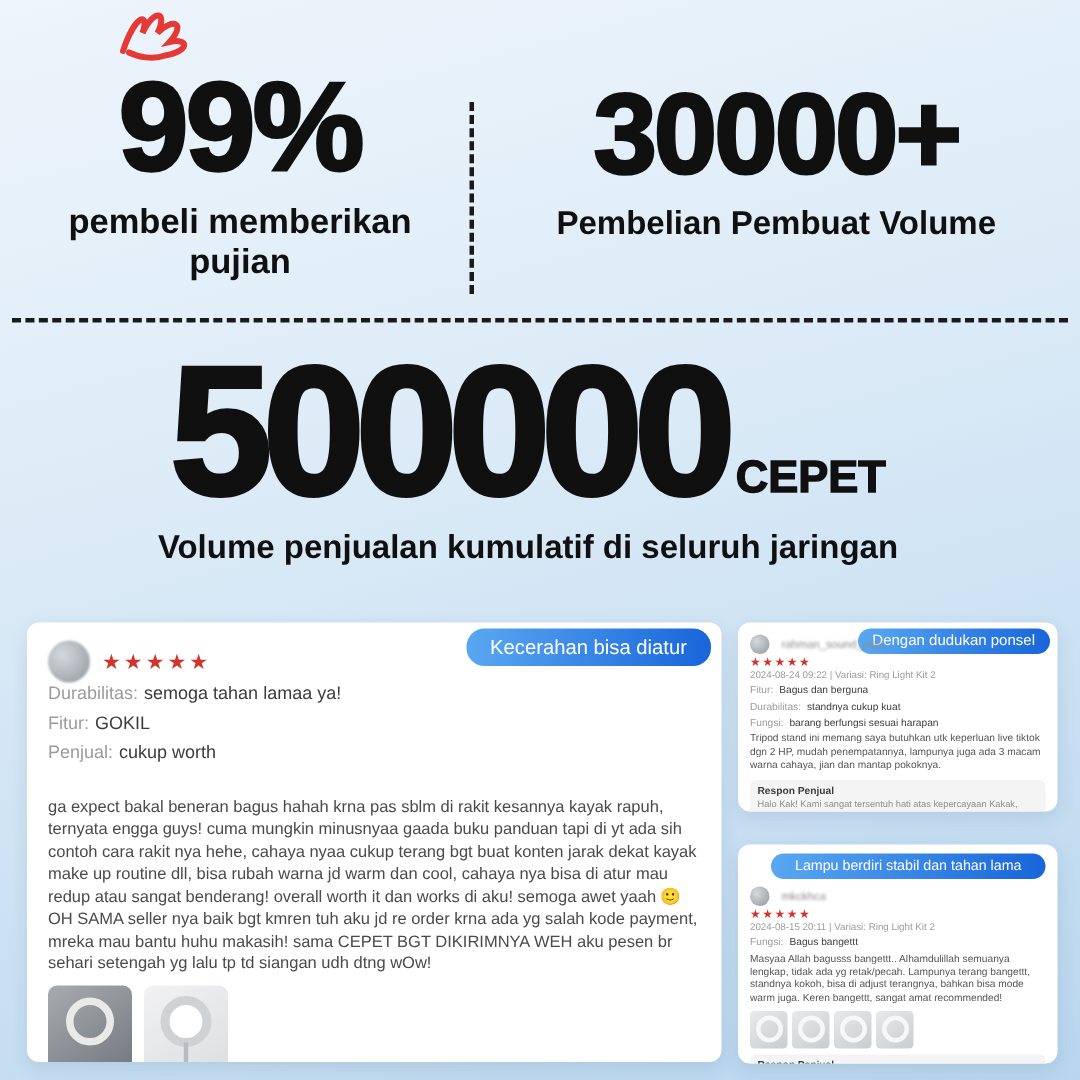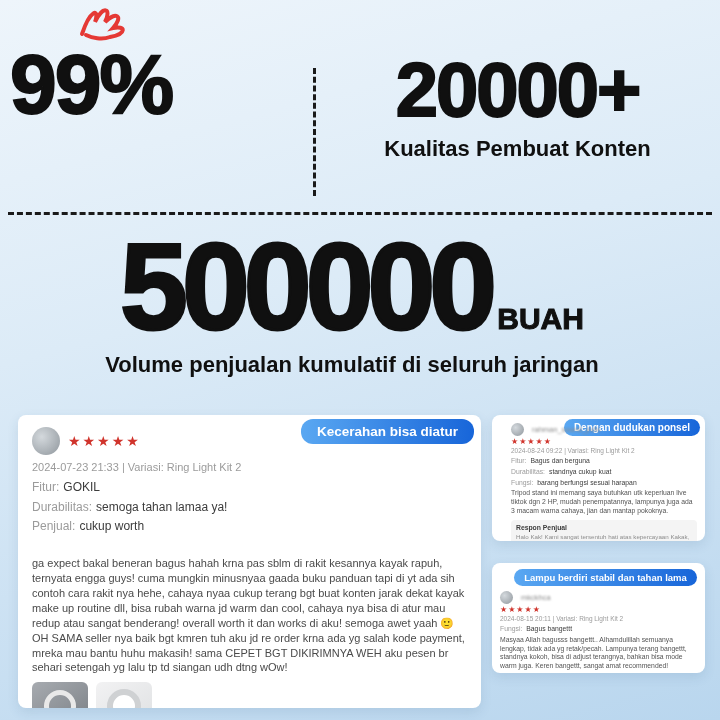--- a/index.html
+++ b/index.html
@@ -5,21 +5,21 @@
   * { margin:0; padding:0; box-sizing:border-box; }
   html,body { width:720px; height:720px; }
   body { font-family:"Liberation Sans", sans-serif; }
   .page { position:relative; width:720px; height:720px; overflow:hidden;
           background:linear-gradient(165deg,#eef5fb 0%,#dcebf7 40%,#b9d6ee 100%); }
 
   
   .scribble { position:absolute; left:72px; top:2px; width:62px; height:46px; }
 
   
-  .stat-left { position:absolute; left:10px; top:42px; width:300px; text-align:left; color:#101010; }
+  .stat-left { position:absolute; left:10px; top:42px; width:300px; text-align:center; color:#101010; }
   .stat-right { position:absolute; left:325px; top:52px; width:385px; text-align:center; color:#101010; }
   .stat-value { font-weight:900; line-height:1; letter-spacing:-2px; -webkit-text-stroke:2px #101010; }
   .stat-left .stat-value { font-size:84px; }
   .stat-right .stat-value { font-size:76px; }
   .stat-label { font-weight:700; line-height:1.18; margin-top:8px; }
   .stat-left .stat-label { font-size:23px; max-width:280px; margin-left:auto; margin-right:auto; }
   .stat-right .stat-label { font-size:22px; }
 
   .v-divider { position:absolute; left:313px; top:68px; height:128px; width:0; border-left:3px dashed #1a1a1a; }
   .h-divider { position:absolute; left:8px; right:8px; top:212px; height:0; border-top:3px dashed #1a1a1a; }
@@ -28,24 +28,24 @@
   .total-block { position:absolute; left:0; top:230px; width:704px; text-align:center; color:#101010; }
   .total-row { display:inline-flex; align-items:flex-end; }
   .total-value { font-size:122px; font-weight:900; line-height:0.95; letter-spacing:-6px; -webkit-text-stroke:3px #101010; }
   .total-unit { font-size:30px; font-weight:900; -webkit-text-stroke:1px #101010; margin:0 0 10px 6px; letter-spacing:0; }
   .total-label { font-size:22px; font-weight:700; margin-top:6px; }
 
   
   .card { position:absolute; background:#ffffff; border-radius:8px;
           box-shadow:0 4px 12px rgba(40,80,120,0.12); overflow:hidden; }
   .card-main { left:18px; top:415px; width:463px; height:293px; padding:12px 16px 10px 14px; }
-  .card-top { left:492px; top:415px; width:213px; height:126px; padding:8px 8px 6px 19px; }
-  .card-bottom { left:492px; top:563px; width:213px; height:110px; padding:6px 8px 6px 8px; }
+  .card-top { left:492px; top:415px; width:213px; height:126px; padding:8px 8px 6px 8px; }
+  .card-bottom { left:492px; top:563px; width:213px; height:146px; padding:6px 8px 6px 8px; }
 
-  .badge { color:#fff; font-weight:700; background:linear-gradient(95deg,#5aa8f2 0%,#1765d9 100%);
+  .badge { color:#fff; font-weight:400; background:linear-gradient(95deg,#5aa8f2 0%,#1765d9 100%);
            border-radius:12px; white-space:nowrap; }
   .badge-main { position:absolute; top:4px; right:7px; font-size:13.5px; padding:5px 16px; }
   .badge-top { position:absolute; top:4px; right:5px; font-size:10px; padding:3px 10px; }
   .badge-bottom { display:block; font-size:9.5px; padding:3px 10px; margin:0 0 5px 14px; text-align:center; }
 
   .rv-header { display:flex; align-items:center; gap:8px; }
   .avatar { border-radius:50%; background:radial-gradient(circle at 35% 35%, #d4d9dd, #8f969c); flex:none; }
   .avatar-main { width:28px; height:28px; filter:blur(0.6px); }
   .avatar-s { width:13px; height:13px; }
 
@@ -90,51 +90,51 @@
 <body>
 
 <div class="page">
 
   <svg class="scribble" viewBox="0 0 62 46">
     <path d="M10 32 C18 8, 28 5, 23 20 C31 3, 40 6, 33 20 C44 9, 52 14, 41 26 C54 23, 55 32, 38 35 C30 38, 20 36, 14 33" fill="none" stroke="#e53935" stroke-width="4" stroke-linecap="round"></path>
   </svg>
 
   <div class="stat-left">
     <div class="stat-value">99%</div>
+    <div class="stat-label">pembeli memberikan pujian</div>
   </div>
 
   <div class="v-divider"></div>
 
   <div class="stat-right">
-    <div class="stat-value">20000+</div>
-    <div class="stat-label">Kualitas Pembuat Konten</div>
+    <div class="stat-value">30000+</div>
+    <div class="stat-label">Pembelian Pembuat Volume</div>
   </div>
 
   <div class="h-divider"></div>
 
   <div class="total-block">
     <div class="total-row">
       <span class="total-value">500000</span>
-      <span class="total-unit">BUAH</span>
+      <span class="total-unit">CEPET</span>
     </div>
     <div class="total-label">Volume penjualan kumulatif di seluruh jaringan</div>
   </div>
 
   <div class="card card-main">
     <div class="badge badge-main">Kecerahan bisa diatur</div>
     <div class="rv-header">
       <span class="avatar avatar-main"></span>
       <span class="stars">★★★★★</span>
     </div>
-    <div class="meta">2024-07-23 21:33 | Variasi: Ring Light Kit 2</div>
+    <div class="field">
+      <span class="f-label">Durabilitas:</span><span class="f-value">semoga tahan lamaa ya!</span>
+    </div>
     <div class="field">
       <span class="f-label">Fitur:</span><span class="f-value">GOKIL</span>
-    </div>
-    <div class="field">
-      <span class="f-label">Durabilitas:</span><span class="f-value">semoga tahan lamaa ya!</span>
     </div>
     <div class="field">
       <span class="f-label">Penjual:</span><span class="f-value">cukup worth</span>
     </div>
     <p class="body">ga expect bakal beneran bagus hahah krna pas sblm di rakit kesannya kayak rapuh, ternyata engga guys! cuma mungkin minusnyaa gaada buku panduan tapi di yt ada sih contoh cara rakit nya hehe, cahaya nyaa cukup terang bgt buat konten jarak dekat kayak make up routine dll, bisa rubah warna jd warm dan cool, cahaya nya bisa di atur mau redup atau sangat benderang! overall worth it dan works di aku! semoga awet yaah 🙂 OH SAMA seller nya baik bgt kmren tuh aku jd re order krna ada yg salah kode payment, mreka mau bantu huhu makasih! sama CEPET BGT DIKIRIMNYA WEH aku pesen br sehari setengah yg lalu tp td siangan udh dtng wOw!</p>
     <div class="thumbs">
       <div class="thumb thumb-video">
         <div class="ring ring-dark"></div>
 
       </div>

